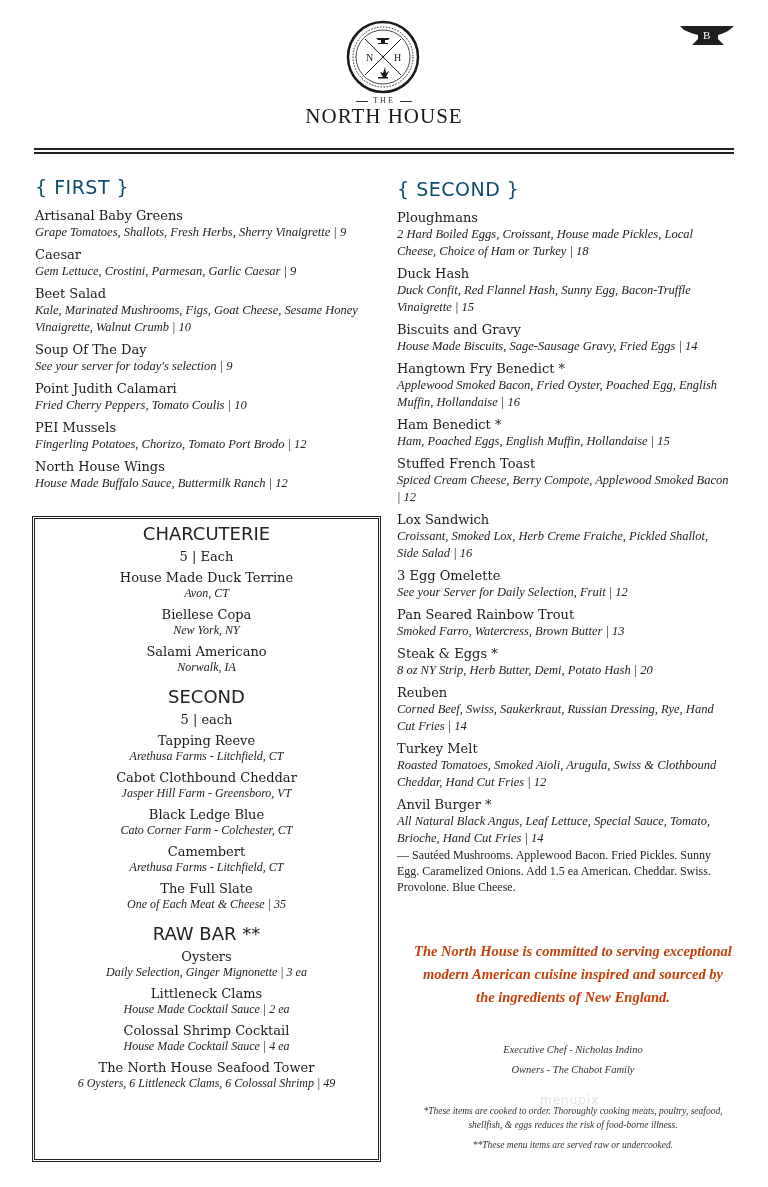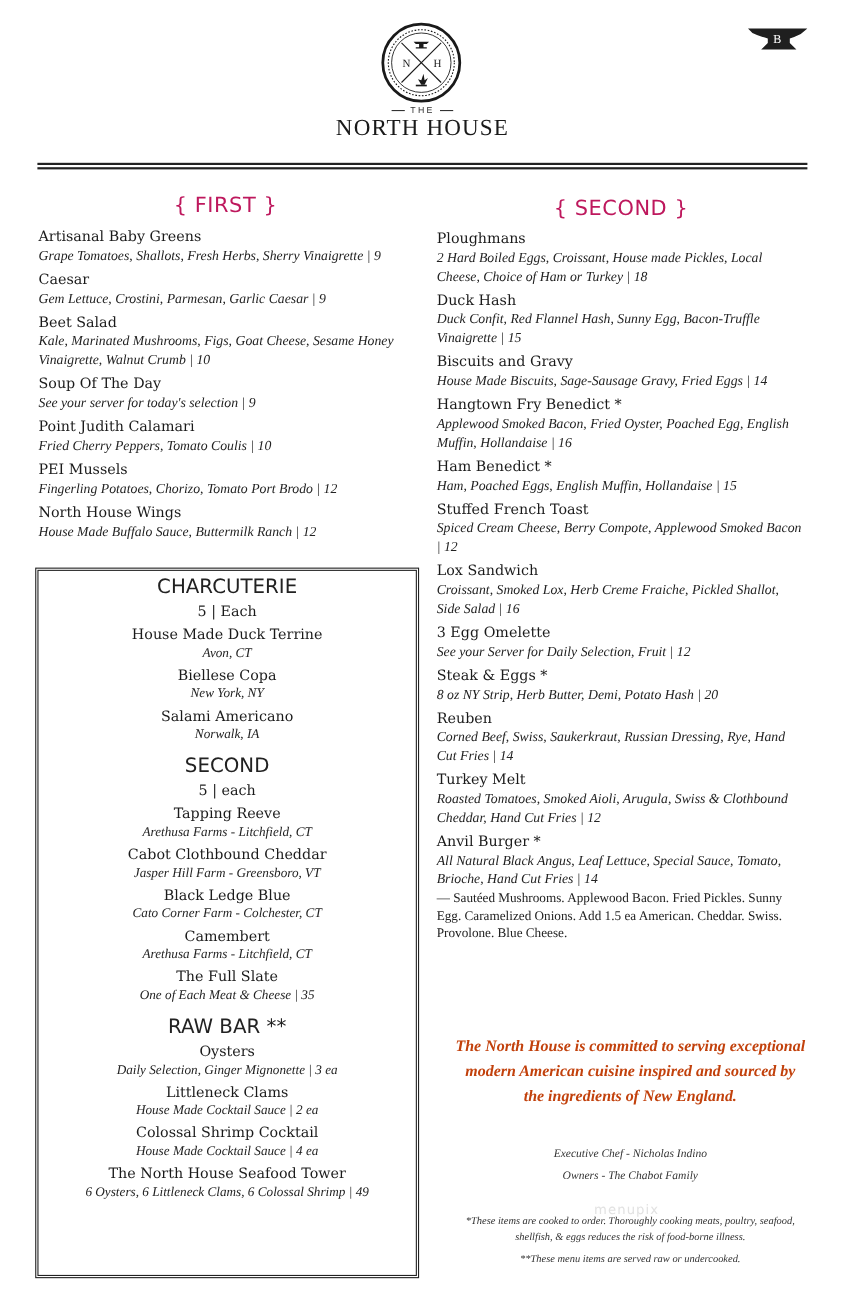--- a/index.html
+++ b/index.html
@@ -1,28 +1,28 @@
 <!DOCTYPE html>
 <html><head>
 <meta charset="utf-8">
 <style>
   html, body { margin: 0; padding: 0; background: #ffffff; }
   body { width: 768px; height: 1187px; position: relative; overflow: hidden; color: #1a1a1a; font-family: "DejaVu Serif", serif; }
 
   .logo-wrap { position: absolute; left: 0; top: 0; width: 768px; height: 130px; }
   .emblem { position: absolute; left: 346px; top: 20px; width: 74px; height: 74px; }
-  .brand-the { position: absolute; left: 0; width: 768px; top: 96px; text-align: center; font-family: Liberation Sans, sans-serif; font-size: 8px; letter-spacing: 2px; color: #333; }
+  .brand-the { position: absolute; left: 0; width: 768px; top: 96px; text-align: center; font-family: Liberation Serif, serif; font-size: 8px; letter-spacing: 2px; color: #333; }
   .brand-the::before, .brand-the::after { content: ""; display: inline-block; width: 12px; border-top: 1px solid #333; vertical-align: middle; margin: 0 5px; }
   .brand-name { position: absolute; left: 0; width: 768px; top: 104px; text-align: center; font-family: "Liberation Serif", serif; font-size: 21px; letter-spacing: 1px; color: #1a1a1a; }
 
   .anvil-badge { position: absolute; left: 680px; top: 24px; width: 54px; height: 24px; }
 
   .rule { position: absolute; left: 34px; width: 700px; top: 148px; height: 6px; border-top: 2px solid #222; border-bottom: 2px solid #222; box-sizing: border-box; }
 
-  .section-title { position: absolute; font-family: "DejaVu Sans", sans-serif; font-size: 19px; font-weight: normal; text-align: center; letter-spacing: 0.5px; color: #be185d; }
+  .section-title { position: absolute; font-family: "DejaVu Sans", sans-serif; font-size: 19px; font-weight: normal; text-align: left; letter-spacing: 0.5px; color: #0c4a6e; }
 
   .col-left { position: absolute; left: 35px; top: 208px; width: 340px; }
   .col-right { position: absolute; left: 397px; top: 210px; width: 335px; }
 
   .item { margin-bottom: 6px; }
   .item-name { font-family: "DejaVu Serif", serif; font-size: 13px; line-height: 16px; color: #1a1a1a; }
   .item-desc { font-family: "Liberation Serif", serif; font-style: italic; font-size: 12.5px; line-height: 17px; color: #222; }
   .item-extra { font-family: "Liberation Serif", serif; font-size: 12px; line-height: 16px; color: #222; }
 
   .box { position: absolute; left: 32px; top: 516px; width: 349px; height: 646px; border: 3px double #222; box-sizing: border-box; }
@@ -126,20 +126,24 @@
     </div>
   <div class="item">
       <div class="item-name">Lox Sandwich</div>
       <div class="item-desc">Croissant, Smoked Lox, Herb Creme Fraiche, Pickled Shallot, Side Salad | 16</div>
     </div>
   <div class="item">
       <div class="item-name">3 Egg Omelette</div>
       <div class="item-desc">See your Server for Daily Selection, Fruit | 12</div>
     </div>
   <div class="item">
+      <div class="item-name">Pan Seared Rainbow Trout</div>
+      <div class="item-desc">Smoked Farro, Watercress, Brown Butter | 13</div>
+    </div>
+  <div class="item">
       <div class="item-name">Steak &amp; Eggs *</div>
       <div class="item-desc">8 oz NY Strip, Herb Butter, Demi, Potato Hash | 20</div>
     </div>
   <div class="item">
       <div class="item-name">Reuben</div>
       <div class="item-desc">Corned Beef, Swiss, Saukerkraut, Russian Dressing, Rye, Hand Cut Fries | 14</div>
     </div>
   <div class="item">
       <div class="item-name">Turkey Melt</div>
       <div class="item-desc">Roasted Tomatoes, Smoked Aioli, Arugula, Swiss &amp; Clothbound Cheddar, Hand Cut Fries | 12</div>

